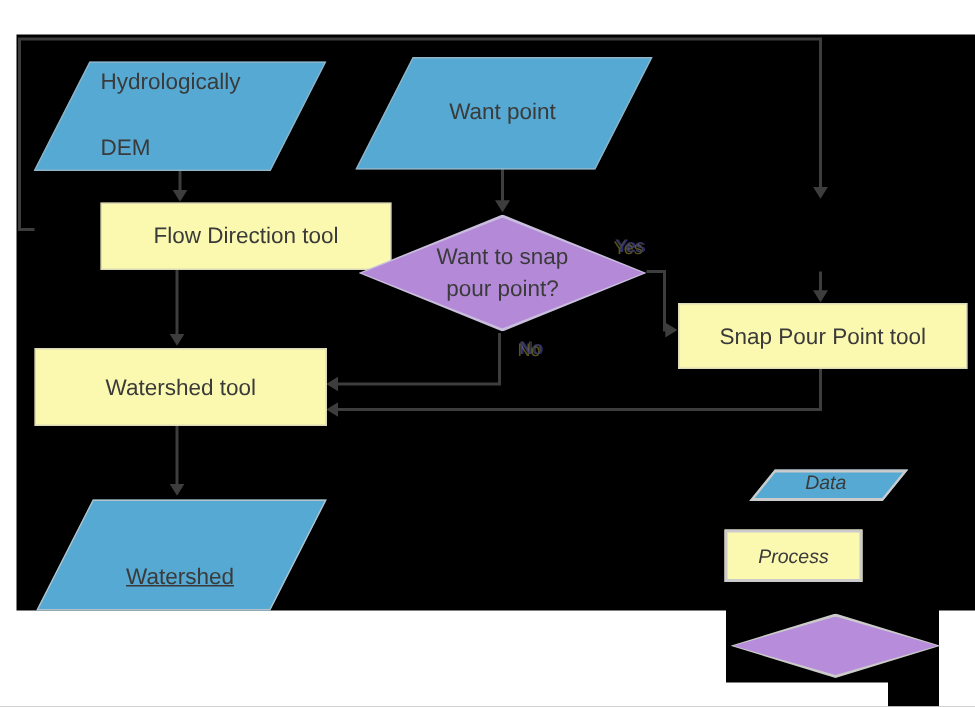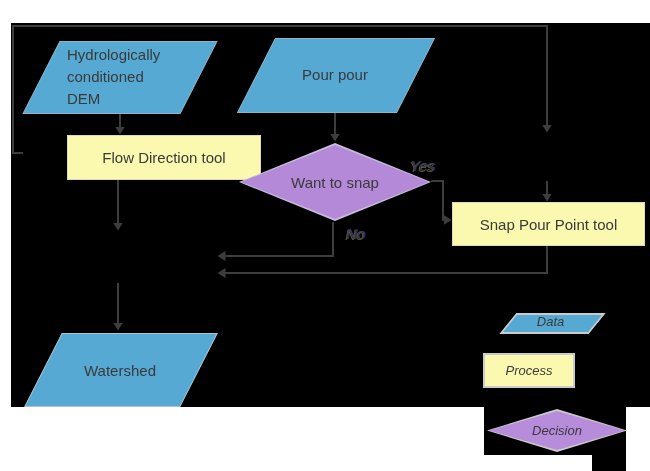--- a/index.html
+++ b/index.html
@@ -25,23 +25,22 @@
   }
   .label{
     position:absolute;display:flex;align-items:center;justify-content:center;
     font-size:15px;text-align:center;line-height:21px;
   }
   .diamond-outer{position:absolute;background:#c9bedd;
     clip-path:polygon(50% 0,100% 50%,50% 100%,0 50%);}
   .diamond-inner{position:absolute;inset:2px;background:#b48ad8;
     clip-path:polygon(50% 0,100% 50%,50% 100%,0 50%);}
   .edge-label{
-    position:absolute;font-size:15px;color:#3f3f4c;
+    position:absolute;font-size:12px;color:#3f3f4c;
     text-shadow:1px 0 rgba(90,90,255,0.45),-1px 1px rgba(255,240,80,0.35);
-    font-style:italic;
   }
   .legend-label{font-size:13px;font-style:italic;}
   #legend-process{border:2px solid #cbcbcb;}
   #legend-data-shape{border:2px solid #cbcbcb;}
   #dem-label{justify-content:flex-start;text-align:left;padding-left:26px;line-height:22px;}
 </style>
 </head>
 <body>
 
 <div id="stage">
@@ -64,52 +63,53 @@
     <path d="M431,181 L443,181 L443,220 L444,220" marker-end="url(#arr)"></path>
     <path d="M333,222 L333,256 L225,256" marker-end="url(#arr)"></path>
     <path d="M547,244 L547,273 L225,273" marker-end="url(#arr)"></path>
     <path d="M118,283 L118,323" marker-end="url(#arr)"></path>
   </svg>
 
   <div class="para skew27" style="left:41px;top:41px;width:156px;height:71px;"></div>
   <div class="label" id="dem-label" style="left:41px;top:41px;width:156px;height:71px;">
     <span style="display:block">
       <span>Hydrologically</span><br>
-      <span>conditioned</span><br>
+      <br>
       <span>DEM</span>
     </span>
   </div>
 
   <div class="para skew27" style="left:256px;top:38px;width:158px;height:73px;"></div>
-  <div class="label" style="left:256px;top:38px;width:158px;height:73px;">Pour pour</div>
+  <div class="label" style="left:256px;top:38px;width:158px;height:73px;">Want point</div>
 
   <div class="proc" style="left:23px;top:135px;width:192px;height:43px;margin-left:44px;">Flow Direction tool</div>
 
 
   <div class="diamond-outer" style="left:239px;top:143px;width:192px;height:78px;">
     <div class="diamond-inner"></div>
   </div>
   <div class="label" style="left:239px;top:143px;width:192px;height:78px;">
     <span style="display:block">
       <span>Want to snap</span><br>
+      <span>pour point?</span>
     </span>
   </div>
 
   <div class="edge-label" style="left:410px;top:157px;">Yes</div>
   <div class="edge-label" style="left:306px;top:225px;padding-left:40px;">No</div>
 
   <div class="proc" style="left:452px;top:202px;width:191px;height:42px;">Snap Pour Point tool</div>
 
+  <div class="proc" style="left:23px;top:232px;width:193px;height:50px;">Watershed tool</div>
 
   <div class="para skew27" style="left:43px;top:333px;width:154px;height:72px;border-color:rgba(200,200,200,0.8);"></div>
-  <div class="label" style="left:43px;top:334px;width:154px;height:72px;">Watershed</div>
+  <div class="label" style="left:43px;top:348px;width:154px;height:72px;text-decoration:underline;">Watershed</div>
 
   <div class="para skew39" id="legend-data-shape" style="left:508px;top:313px;width:85px;height:17px;"></div>
   <div class="label legend-label" style="left:508px;top:312px;width:85px;height:19px;">Data</div>
 
   <div class="proc legend-label" id="legend-process" style="left:483px;top:353px;width:88px;height:31px;">Process</div>
 
   <div class="diamond-outer" style="left:487px;top:409px;width:140px;height:43px;background:#cbcbcb;">
     <div class="diamond-inner" style="background:#b78cdb;"></div>
   </div>
-  <div class="label legend-label" style="left:487px;top:409px;width:140px;height:43px;">Decision</div>
 
 </div>
 
 </body></html>

